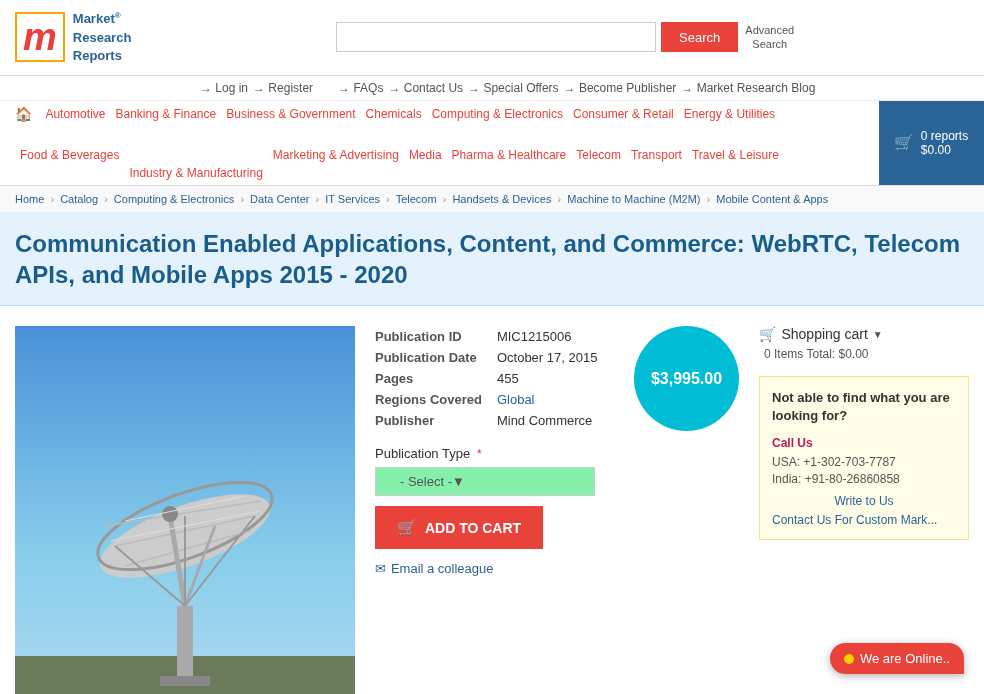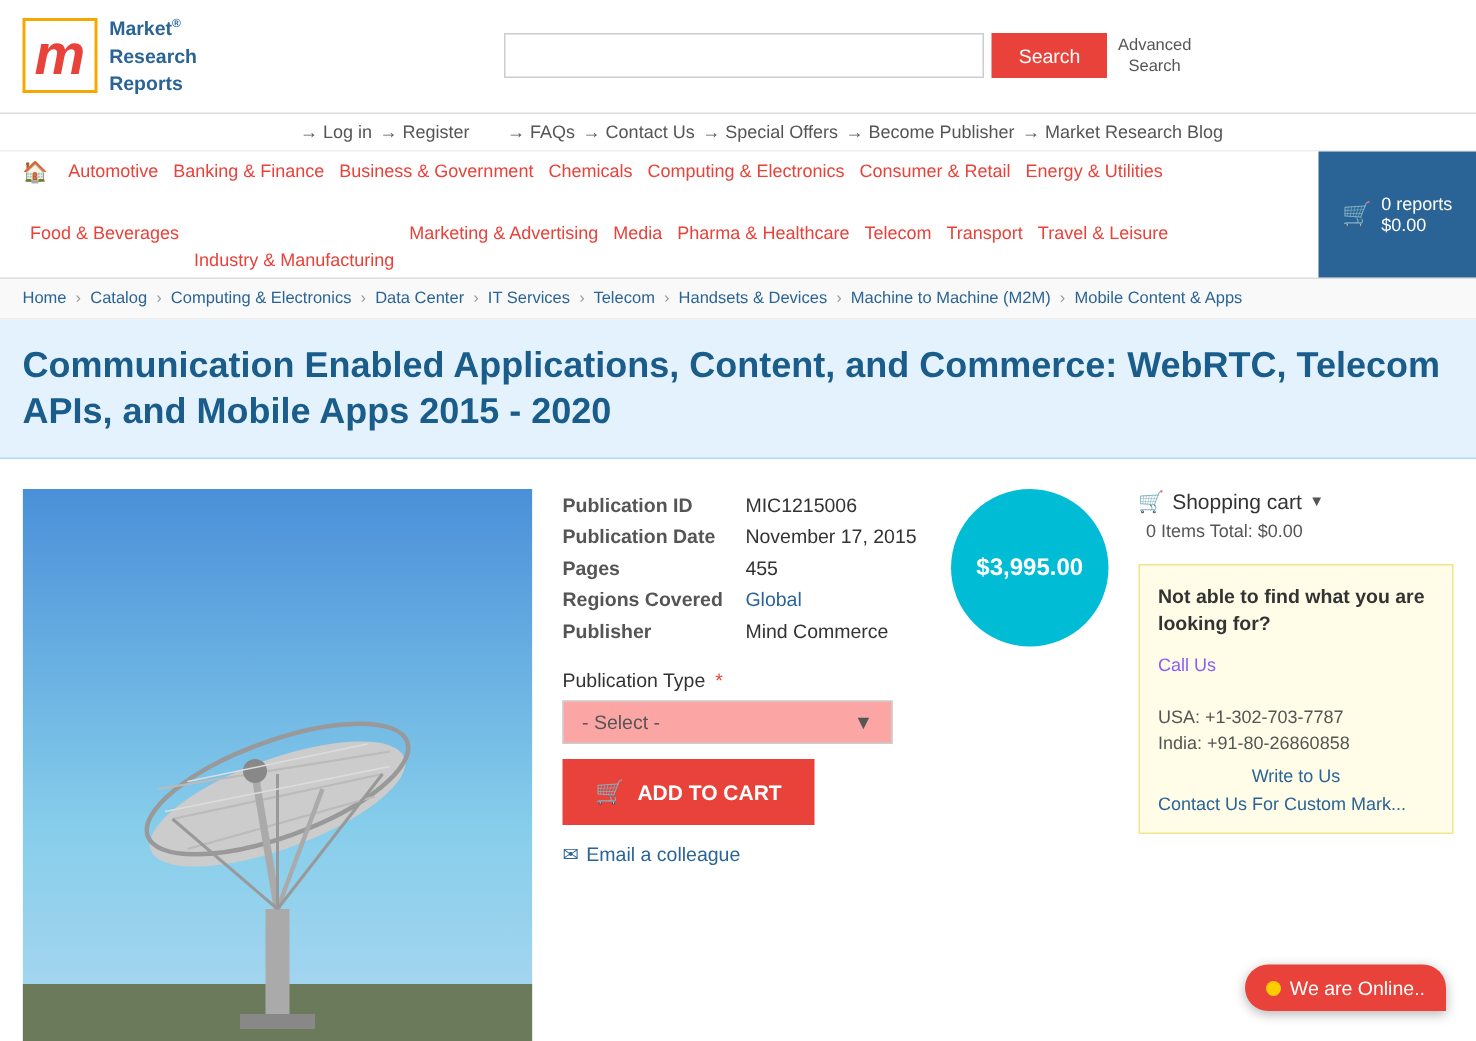--- a/index.html
+++ b/index.html
@@ -149,21 +149,21 @@
 
       <div style="flex:1;">
         <table style="border-collapse:collapse;">
           <tbody>
               <tr>
             <td style="font-weight:bold; font-size:13px; padding:3px 15px 3px 0; color:#555; white-space:nowrap;">Publication ID</td>
             <td style="font-size:13px; color:#333;">MIC1215006</td>
           </tr>
           <tr>
             <td style="font-weight:bold; font-size:13px; padding:3px 15px 3px 0; color:#555; white-space:nowrap;">Publication Date</td>
-            <td style="font-size:13px; color:#333;">November 17, 2015</td>
+            <td style="font-size:13px; color:#333;">October 17, 2015</td>
           </tr>
           <tr>
             <td style="font-weight:bold; font-size:13px; padding:3px 15px 3px 0; color:#555;">Pages</td>
             <td style="font-size:13px; color:#333;">455</td>
           </tr>
           <tr>
             <td style="font-weight:bold; font-size:13px; padding:3px 15px 3px 0; color:#555; white-space:nowrap;">Regions Covered</td>
             <td style="font-size:13px; color:#2a6496; cursor:pointer;">Global</td>
           </tr>
           <tr>
@@ -177,21 +177,21 @@
       <div style="width:105px; height:105px; border-radius:50%; background:#00bcd4; display:flex; align-items:center; justify-content:center; flex-shrink:0;">
         <span style="color:#fff; font-size:16px; font-weight:bold; text-align:center;">$3,995.00</span>
       </div>
     </div>
 
     <div style="margin-bottom:10px;">
       <div style="font-size:13px; margin-bottom:6px;">
         <span>Publication Type</span>
         <span style="color:#e8423a; margin-left:3px;">*</span>
       </div>
-      <div style="display:flex; align-items:center; border:1px solid #ccc; padding:6px 12px; width:220px; justify-content:space-between; cursor:pointer; background:#fca5a5;">
+      <div style="display:flex; align-items:center; border:1px solid #ccc; padding:6px 24px; width:220px; cursor:pointer; background:#86efac;">
         <span style="color:#555; font-size:13px;">- Select -</span>
         <span style="color:#555;">▼</span>
       </div>
     </div>
 
     <button style="display:flex; align-items:center; gap:8px; background:#e8423a; color:#fff; border:none; padding:12px 22px; font-size:14px; font-weight:bold; cursor:pointer; margin-bottom:12px;">
       <span style="font-size:16px;">🛒</span>
       <span>ADD TO CART</span>
     </button>
 
@@ -211,21 +211,21 @@
       </div>
       <div style="font-size:12px; color:#555; margin-top:5px; padding-left:5px;">
         <span>0 Items</span>
         <span>Total:</span>
         <span>$0.00</span>
       </div>
     </div>
 
     <div style="background:#fffde7; border:1px solid #f0e68c; padding:12px; font-size:12px;">
       <h3 style="font-size:13px; color:#333; margin-bottom:10px; font-weight:bold; line-height:1.4;">Not able to find what you are looking for?</h3>
-      <div style="font-weight:normal; color:#8b5cf6; margin-bottom:19px;">Call Us</div>
+      <div style="font-weight:bold; color:#be185d; margin-bottom:3px;">Call Us</div>
       <div style="color:#555; line-height:1.6;">USA: +1-302-703-7787</div>
       <div style="color:#555; margin-bottom:8px;">India: +91-80-26860858</div>
       <a href="#" style="color:#2a6496; text-decoration:none; display:block; margin-bottom:5px;text-align:center;">Write to Us</a>
       <a href="#" style="color:#2a6496; text-decoration:none; display:block;">Contact Us For Custom Mark...</a>
     </div>
   </div>
 </div>
 
 <div style="position:fixed; bottom:20px; right:20px; background:#e8423a; color:#fff; padding:8px 14px; border-radius:20px 20px 0 20px; font-size:13px; display:flex; align-items:center; gap:6px; cursor:pointer; z-index:999; box-shadow:0 2px 8px rgba(0,0,0,0.3);">
   <span style="width:10px; height:10px; background:#ffcc00; border-radius:50%; display:inline-block;"></span>

